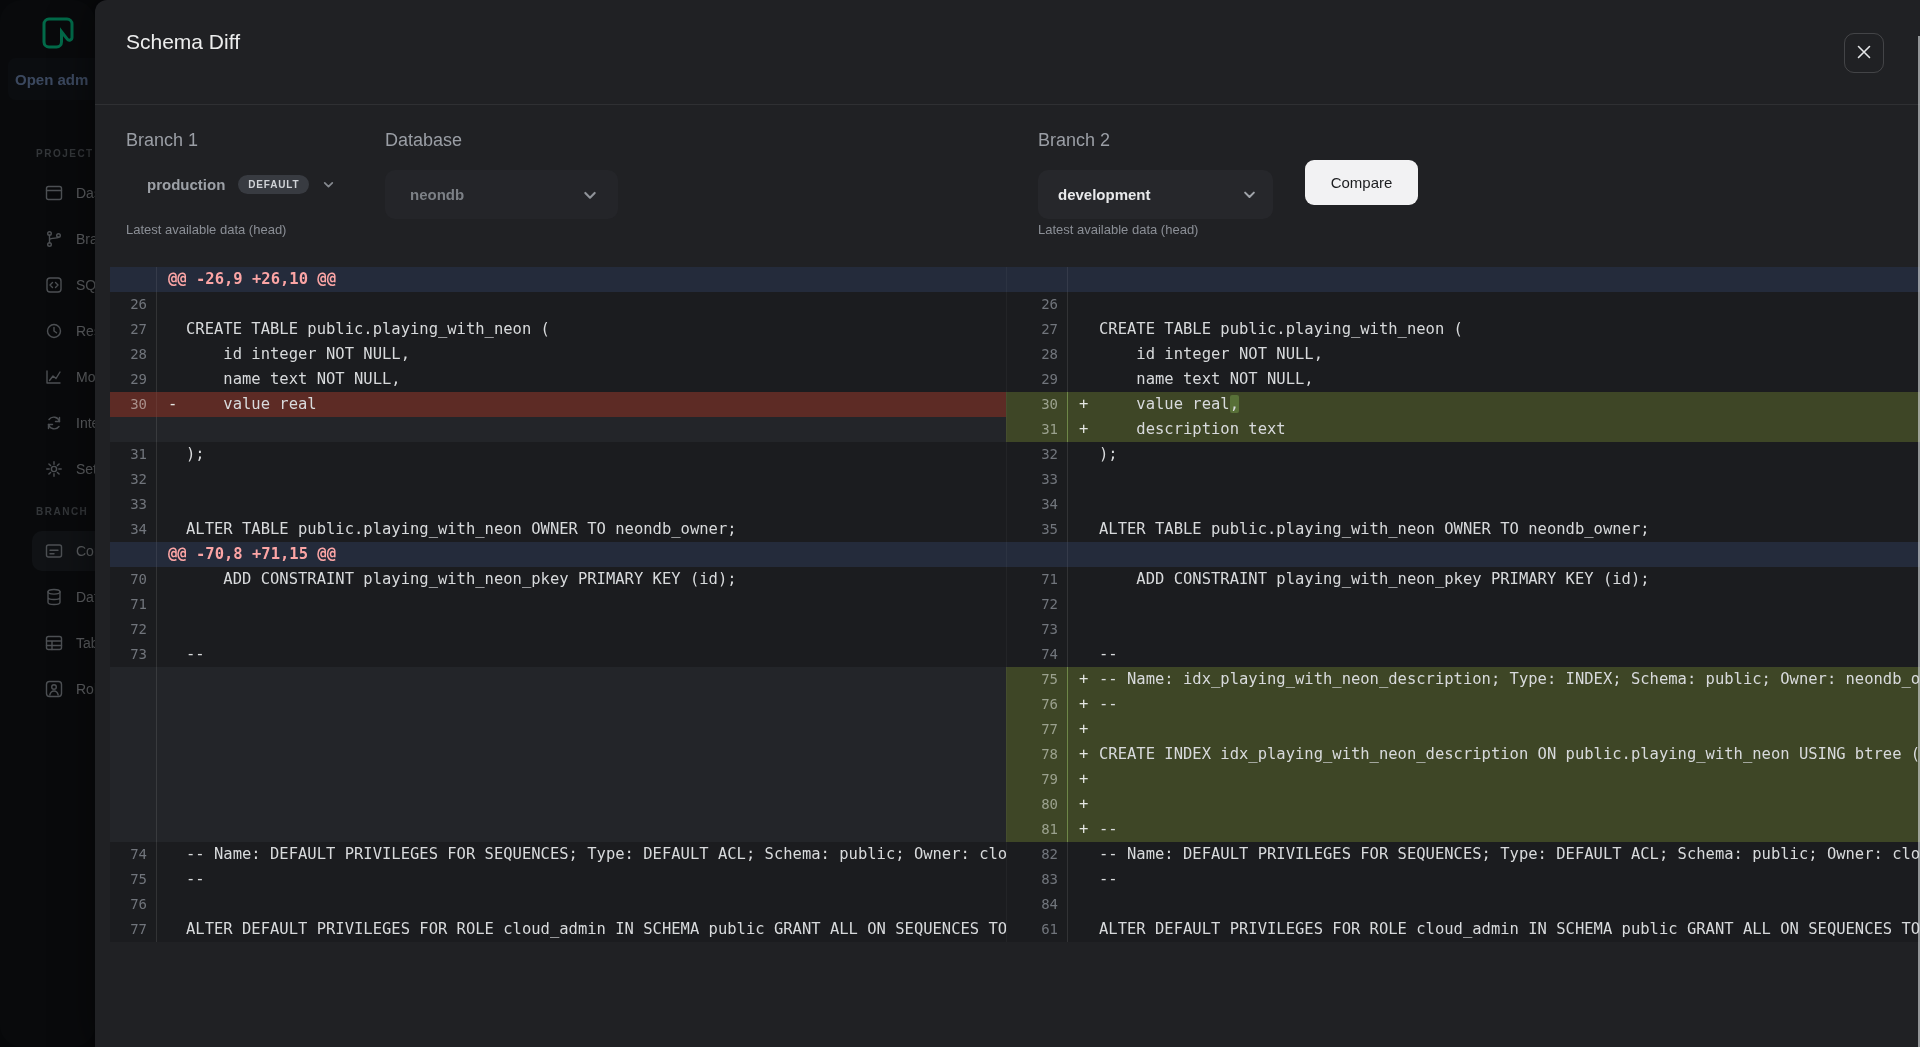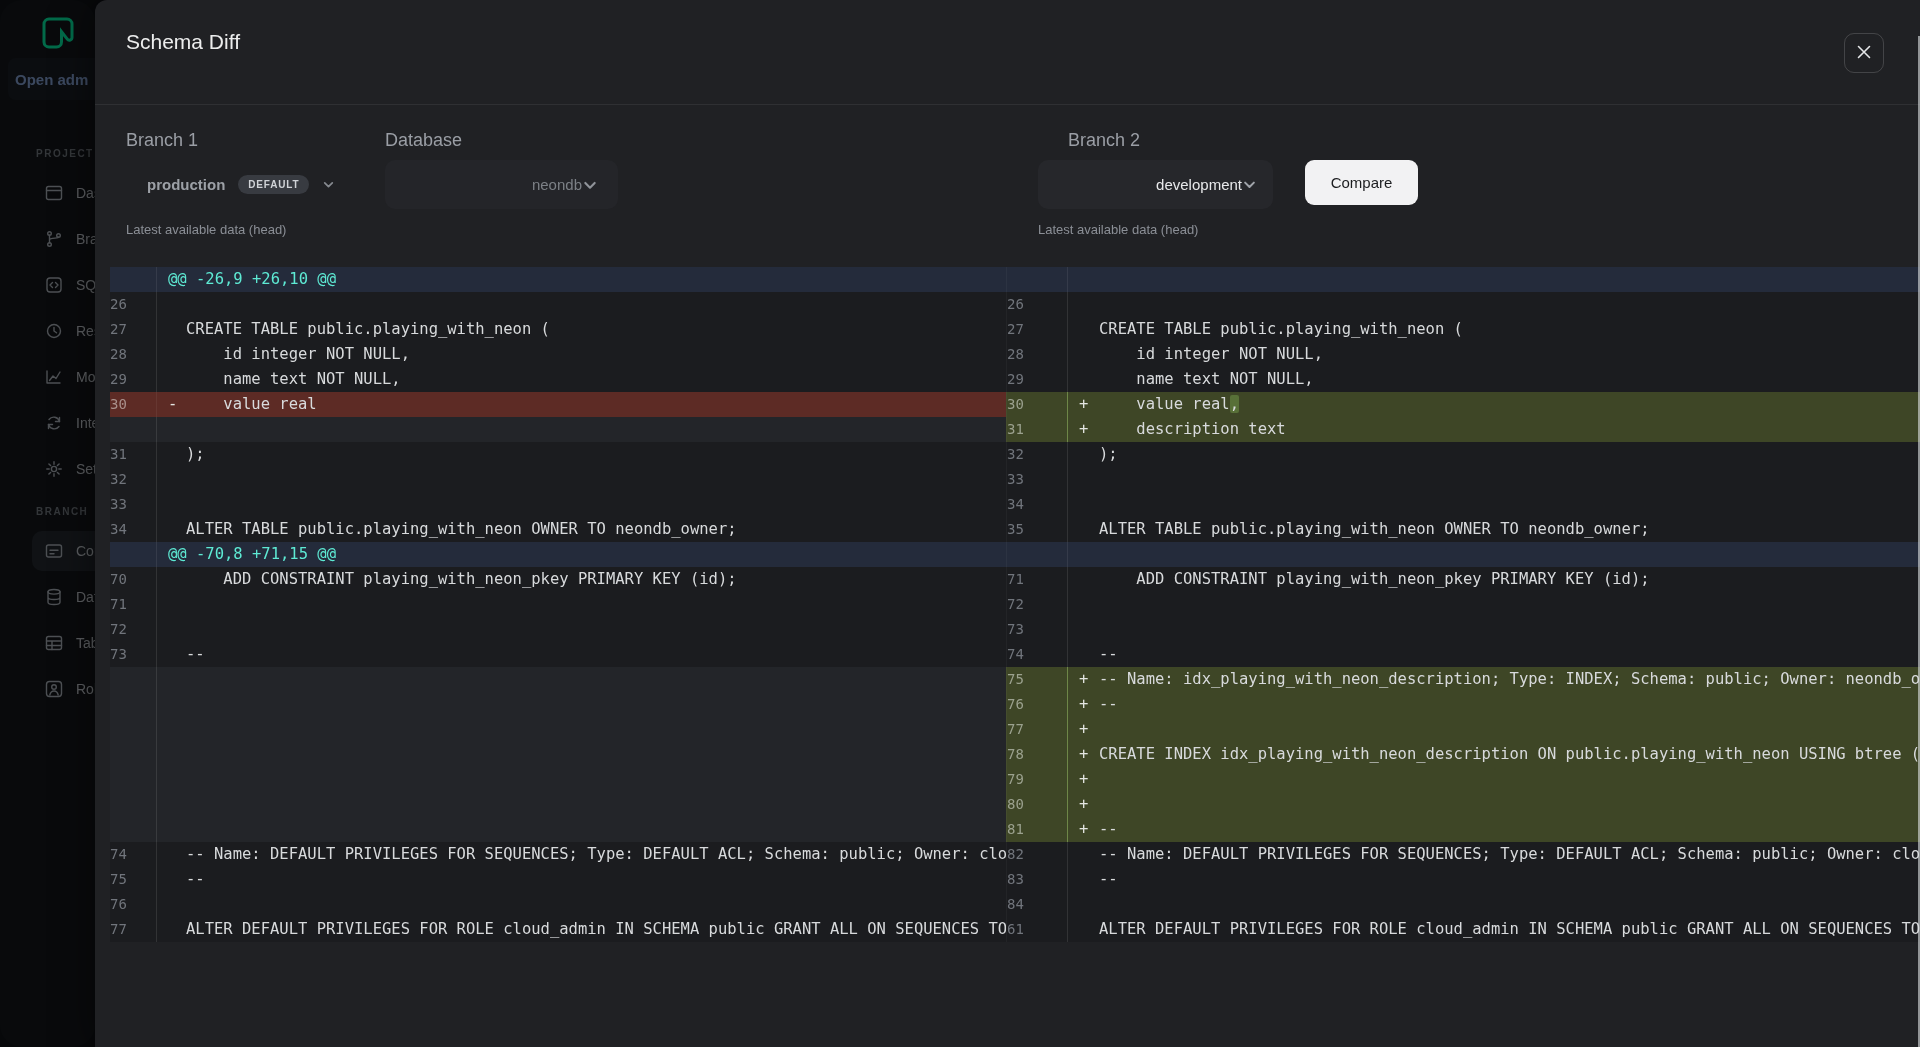--- a/index.html
+++ b/index.html
@@ -42,37 +42,37 @@
   .m-close { position:absolute; right:36px; top:33px; width:40px; height:40px;
              background:transparent; border:1px solid rgba(255,255,255,0.16);
              border-radius:10px; cursor:pointer; display:flex; align-items:center;
              justify-content:center; }
   .m-close svg { width:16px; height:16px; }
   .m-close svg path { stroke:#e4e6e8; stroke-width:1.6; stroke-linecap:round; }
   .m-divider { position:absolute; left:0; top:104px; width:100%; height:1px;
                background:rgba(255,255,255,0.07); }
 
   .ctl-label { position:absolute; top:130px; font-size:18px; color:#9a9ea5; }
-  .lbl-b1 { left:31px; }  .lbl-db { left:290px; }  .lbl-b2 { left:973px; }
+  .lbl-b1 { left:31px; }  .lbl-db { left:290px; }  .lbl-b2 { left:943px; }
 
   .branch1-select { position:absolute; left:26px; top:160px; height:48px;
                     display:flex; align-items:center; gap:13px; padding:0 12px 0 26px;
                     cursor:pointer; }
   .branch1-select .val { font-size:15px; color:#9ca0a6;font-weight:bold; }
   .badge { background:#383b41; color:#d0d3d7; font-size:10px; font-weight:bold;
            letter-spacing:0.8px; padding:4px 10px; border-radius:999px; }
   .chev { display:inline-flex; }
   .chev svg { width:13px; height:13px; }
   .chev svg path { stroke:currentColor; stroke-width:1.6; fill:none; stroke-linecap:round;
                    stroke-linejoin:round; }
   .chev-dim { color:#85898f; }
 
-  .select-box { position:absolute; top:160px; height:49px; border-radius:10px;
-                display:flex; align-items:center; justify-content:flex-end;
-                cursor:pointer; }
+  .select-box { position:absolute; top:170px; height:49px; border-radius:10px;
+                display:flex; align-items:center; justify-content:space-between;
+                cursor:pointer;font-weight:bold; }
   .sel-db  { left:290px; width:233px; background:#242529; padding:0 20px 0 25px; }
   .sel-db .val { font-size:15px; color:#7c8086; }
   .sel-db .chev { color:#90949a; }
   .sel-b2  { left:943px; width:235px; background:#26272b; padding:0 16px 0 20px; }
   .sel-b2 .val { font-size:15px; color:#e8e9eb; }
   .sel-b2 .chev { color:#a0a4aa; }
 
   .compare-btn { position:absolute; left:1210px; top:160px; width:113px; height:45px;
                  background:#f2f2f3; color:#1c1d1f; border:none; border-radius:9px;
                  font-family:"Liberation Sans", sans-serif; font-size:15px;
@@ -80,32 +80,32 @@
   .sub-note { position:absolute; top:222px; font-size:13px; color:#8b8f96; }
   .sub-1 { left:31px; }  .sub-2 { left:943px; }
 
   
   .diff { position:absolute; left:15px; top:267px; width:1810px;
           font-family:"DejaVu Sans Mono", monospace; }
   .d-row { display:flex; height:25px; }
   .half { display:flex; height:25px; overflow:hidden; }
   .half.left  { width:896px; }
   .half.right { width:914px; border-left:1px solid rgba(255,255,255,0.04); }
-  .gut { flex:0 0 auto; font-size:14px; line-height:25px;
-         color:#71757c; padding-right:18px; border-right:1px solid rgba(255,255,255,0.10); }
+  .gut { flex:0 0 auto; text-align:right; font-size:14px; line-height:25px;
+         color:#71757c; padding-right:9px; border-right:1px solid rgba(255,255,255,0.10); }
   .left  .gut { width:47px; }
   .right .gut { width:61px; }
   .mark { flex:0 0 auto; padding-left:11px; font-size:15.5px; line-height:25px;
           color:#e3e5e1; white-space:pre; }
   .left  .mark { width:29px; }
   .right .mark { width:31px; }
   .code { flex:1; font-size:15.5px; line-height:25px; color:#d8dadc;
           white-space:pre; overflow:hidden; }
   .hunktext { flex:1; padding-left:11px; font-size:15.5px; line-height:25px;
-              color:#5eead4; white-space:pre; overflow:hidden; }
+              color:#fca5a5; white-space:pre; overflow:hidden;font-weight:bold; }
   .half.ctx  { background:#1b1c1f; }
   .half.hunk { background:#242b3b; }
   .half.hunk .gut { border-right-color:rgba(255,255,255,0.08); }
   .half.fill { background:#232529; }
   .half.del  { background:#5d2b25; }
   .half.del .gut  { color:#a9908b; border-right-color:rgba(255,255,255,0.06); }
   .half.add  { background:#3e4626; }
   .half.add .gut  { color:#9ba18e; border-right-color:rgba(150,190,100,0.55); }
   .code .hl { background:#587038; border-radius:2px; }
 

